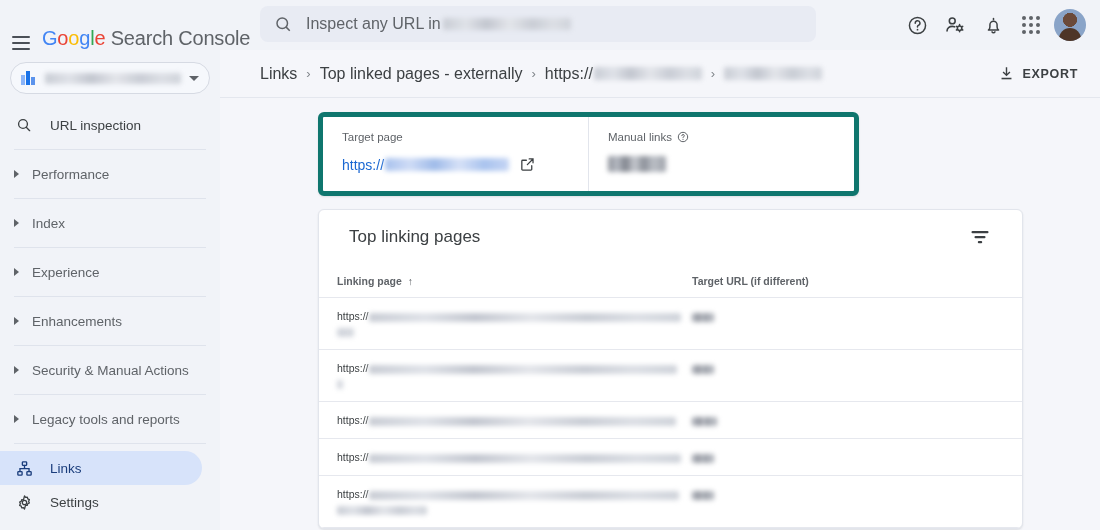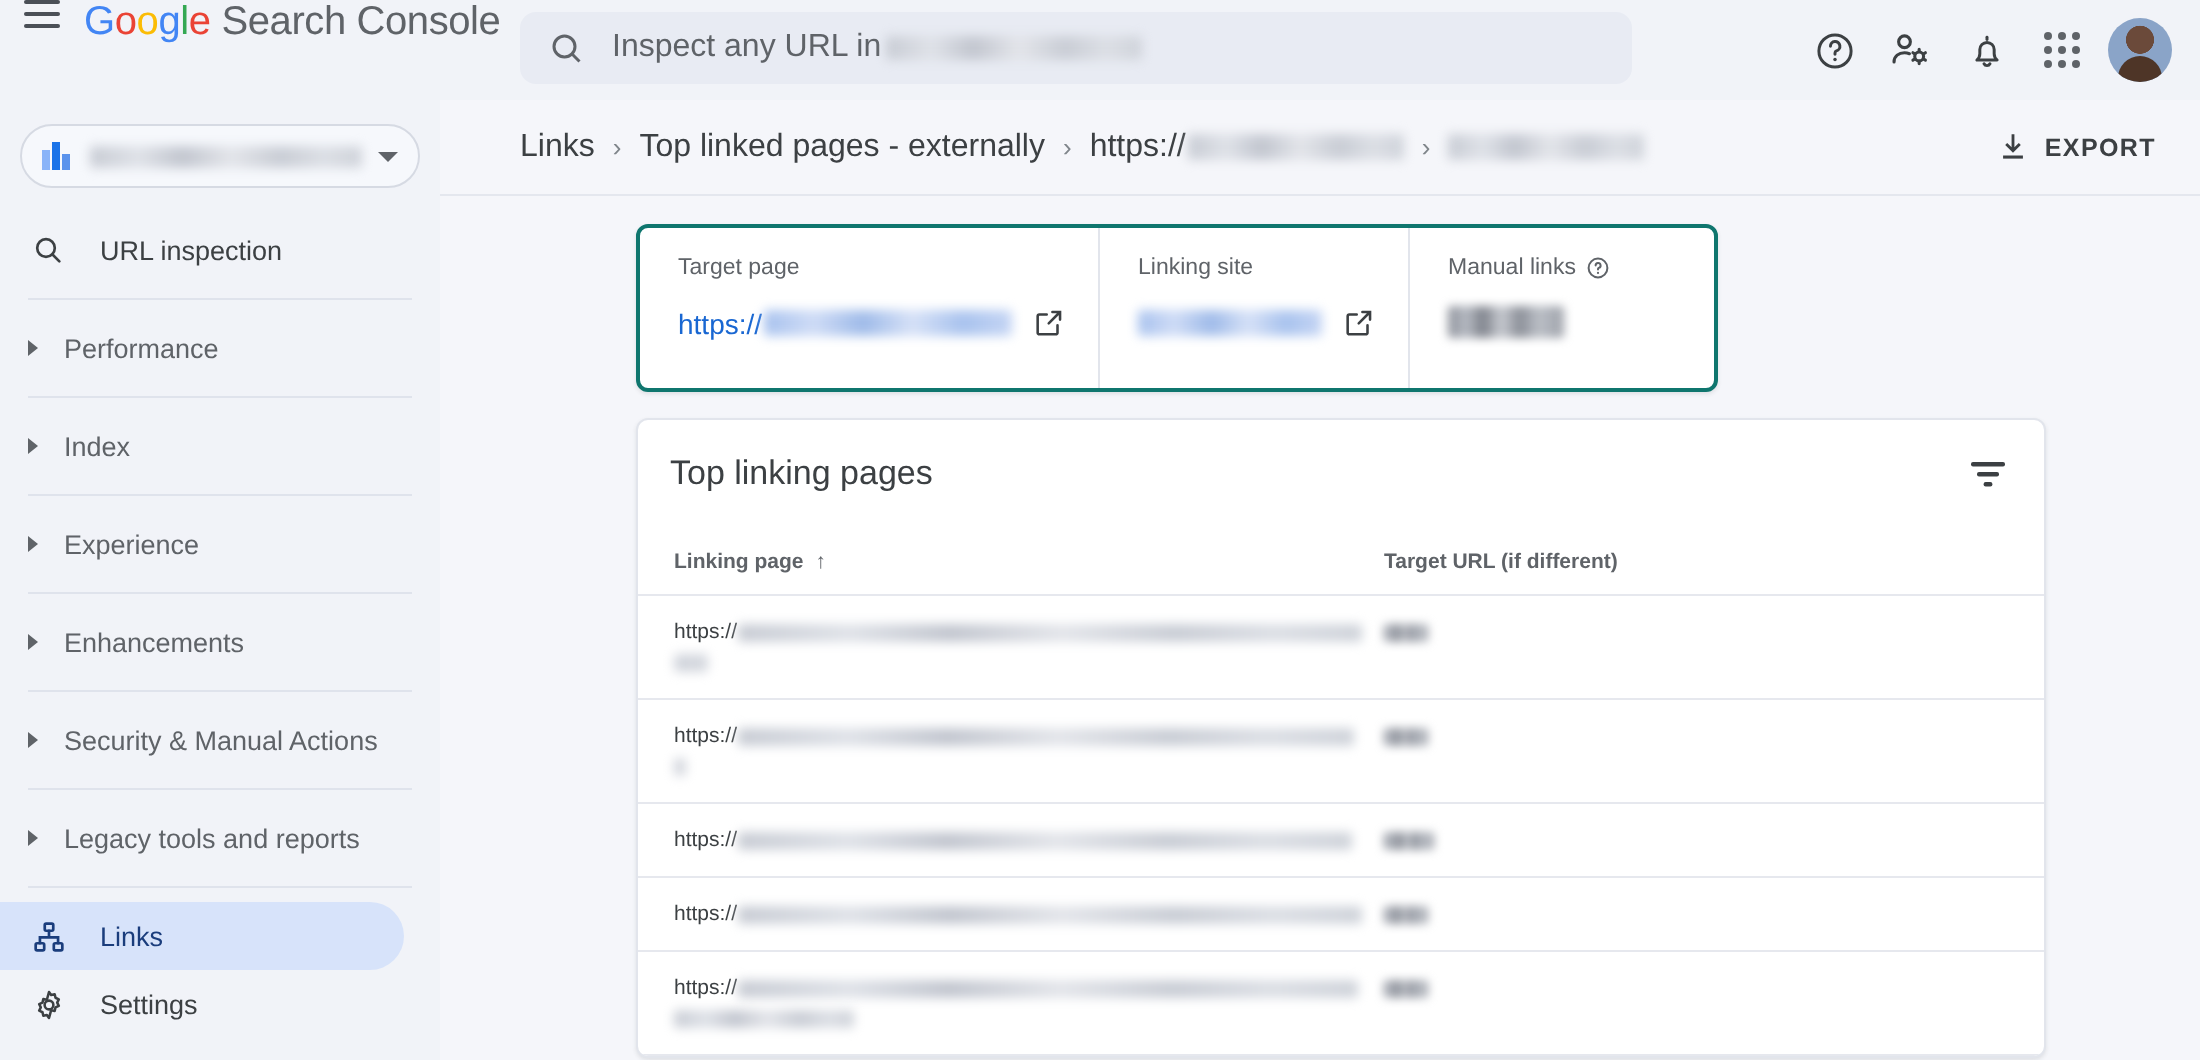--- a/index.html
+++ b/index.html
@@ -7,21 +7,21 @@
     width: 1100px; height: 530px;
     font-family: "Liberation Sans", sans-serif;
     background: #f1f3f8;
     overflow: hidden;
   }
   .app { position: relative; width: 1100px; height: 530px; background: #f1f3f8; }
 
   
   .topbar {
     position: absolute; top: 0; left: 0; width: 1100px; height: 50px;
-    background: #f1f3f8; display: flex; align-items: flex-start;
+    background: #f1f3f8; display: flex; align-items: flex-end;
   }
   .hamburger {
     width: 18px; height: 14px; margin-left: 12px; margin-right: 12px;
     display: flex; flex-direction: column; justify-content: space-between;
     cursor: pointer;
   }
   .hamburger span { display: block; height: 2px; background: #4a4f57; border-radius: 1px; }
 
   .brand { font-size: 20px; color: #4a4f57; letter-spacing: -0.2px; white-space: nowrap; }
   .brand .g1 { color: #4285f4; }
@@ -111,34 +111,34 @@
   .crumb-sep { margin: 0 9px; color: #80868b; font-size: 13px; }
   .crumb-url { font-size: 16px; color: #3c4043; display: flex; align-items: center; }
   .export {
     margin-left: auto; display: flex; align-items: center; gap: 7px; cursor: pointer;
     font-size: 12.5px; letter-spacing: 0.7px; color: #3c4043; font-weight: 600; padding: 6px 8px;
   }
 
   .panel-area { padding: 14px 0 0 98px; }
 
   .cards {
-    width: 541px; background: #fff; border: 2px solid #0f766e; border-radius: 6px;
+    width: 541px; background: #fff; border: 5px solid #0f766e; border-radius: 6px;
     display: flex; height: 84px; box-shadow: 0 1px 2px rgba(60,64,67,.12);
   }
   .card { flex: 1; padding: 14px 16px 0 19px; border-right: 1px solid #e2e5ec; }
   .card:last-child { border-right: none; }
   .card-label { font-size: 11.5px; color: #5f6368; display: flex; align-items: center; gap: 5px; }
   .card-value { margin-top: 13px; display: flex; align-items: center; gap: 10px; }
   .card-link { font-size: 14px; color: #1967d2; display: flex; align-items: center; }
 
   .table-card {
     margin-top: 13px; width: 705px; background: #fff; border: 1px solid #e2e5ec; border-radius: 6px;
     box-shadow: 0 1px 2px rgba(60,64,67,.12); overflow: hidden;
   }
-  .table-title-row { display: flex; align-items: center; height: 54px; padding: 0 16px; }
+  .table-title-row { display: flex; align-items: center; height: 54px; padding: 0 30px; }
   .table-title { font-size: 17px; color: #3c4043; }
   .filter-btn { margin-left: auto; width: 24px; height: 24px; cursor: pointer; }
   .thead { display: flex; height: 34px; align-items: center; border-bottom: 1px solid #e6e8ee; padding: 0 18px; }
   .th { font-size: 10.5px; color: #5f6368; font-weight: 700; display: flex; align-items: flex-end; gap: 6px; }
   .th.col1 { width: 355px; }
   .row { display: flex; border-bottom: 1px solid #e6e8ee; padding: 11px 18px 10px 18px; min-height: 36px; }
   .cell1 { width: 355px; font-size: 10.5px; color: #3c4043; line-height: 15px; }
   .cell1 .u { display: inline-block; vertical-align: middle; }
   .cell2 { font-size: 10.5px; padding-top: 1px; }
 </style>
@@ -337,34 +337,20 @@
               <span>https://</span>
               <span class="blur-blue" style="width:124px;height:13px;margin-left:1px;"></span>
             </span>
             <svg width="17" height="17" viewBox="0 0 24 24" fill="none" stroke="#3c4043" stroke-width="1.8">
               <path d="M14.4 4.2h5.4v5.4M19.4 4.6l-7.6 7.6" stroke-linecap="round"></path>
               <path d="M18 13.6v5.2a1.2 1.2 0 0 1-1.2 1.2H5.2A1.2 1.2 0 0 1 4 18.8V7.2A1.2 1.2 0 0 1 5.2 6h5.2" stroke-linecap="round"></path>
             </svg>
           </div>
         </div>
 
-        <div class="card">
-          <div class="card-label">
-            <span>Linking site</span>
-          </div>
-          <div class="card-value">
-            <span class="card-link">
-              <span class="blur-blue" style="width:92px;height:13px;"></span>
-            </span>
-            <svg width="17" height="17" viewBox="0 0 24 24" fill="none" stroke="#3c4043" stroke-width="1.8">
-              <path d="M14.4 4.2h5.4v5.4M19.4 4.6l-7.6 7.6" stroke-linecap="round"></path>
-              <path d="M18 13.6v5.2a1.2 1.2 0 0 1-1.2 1.2H5.2A1.2 1.2 0 0 1 4 18.8V7.2A1.2 1.2 0 0 1 5.2 6h5.2" stroke-linecap="round"></path>
-            </svg>
-          </div>
-        </div>
 
         <div class="card">
           <div class="card-label">
             <span>Manual links</span>
             <svg width="12" height="12" viewBox="0 0 24 24" fill="none" stroke="#5f6368" stroke-width="2">
               <circle cx="12" cy="12" r="9.4"></circle>
               <path d="M9.6 9.4a2.5 2.5 0 1 1 3.1 2.5c-.6.2-.7.7-.7 1.2v.4" stroke-linecap="round"></path>
               <circle cx="12" cy="16.9" r="1.1" fill="#5f6368" stroke="none"></circle>
             </svg>
           </div>

